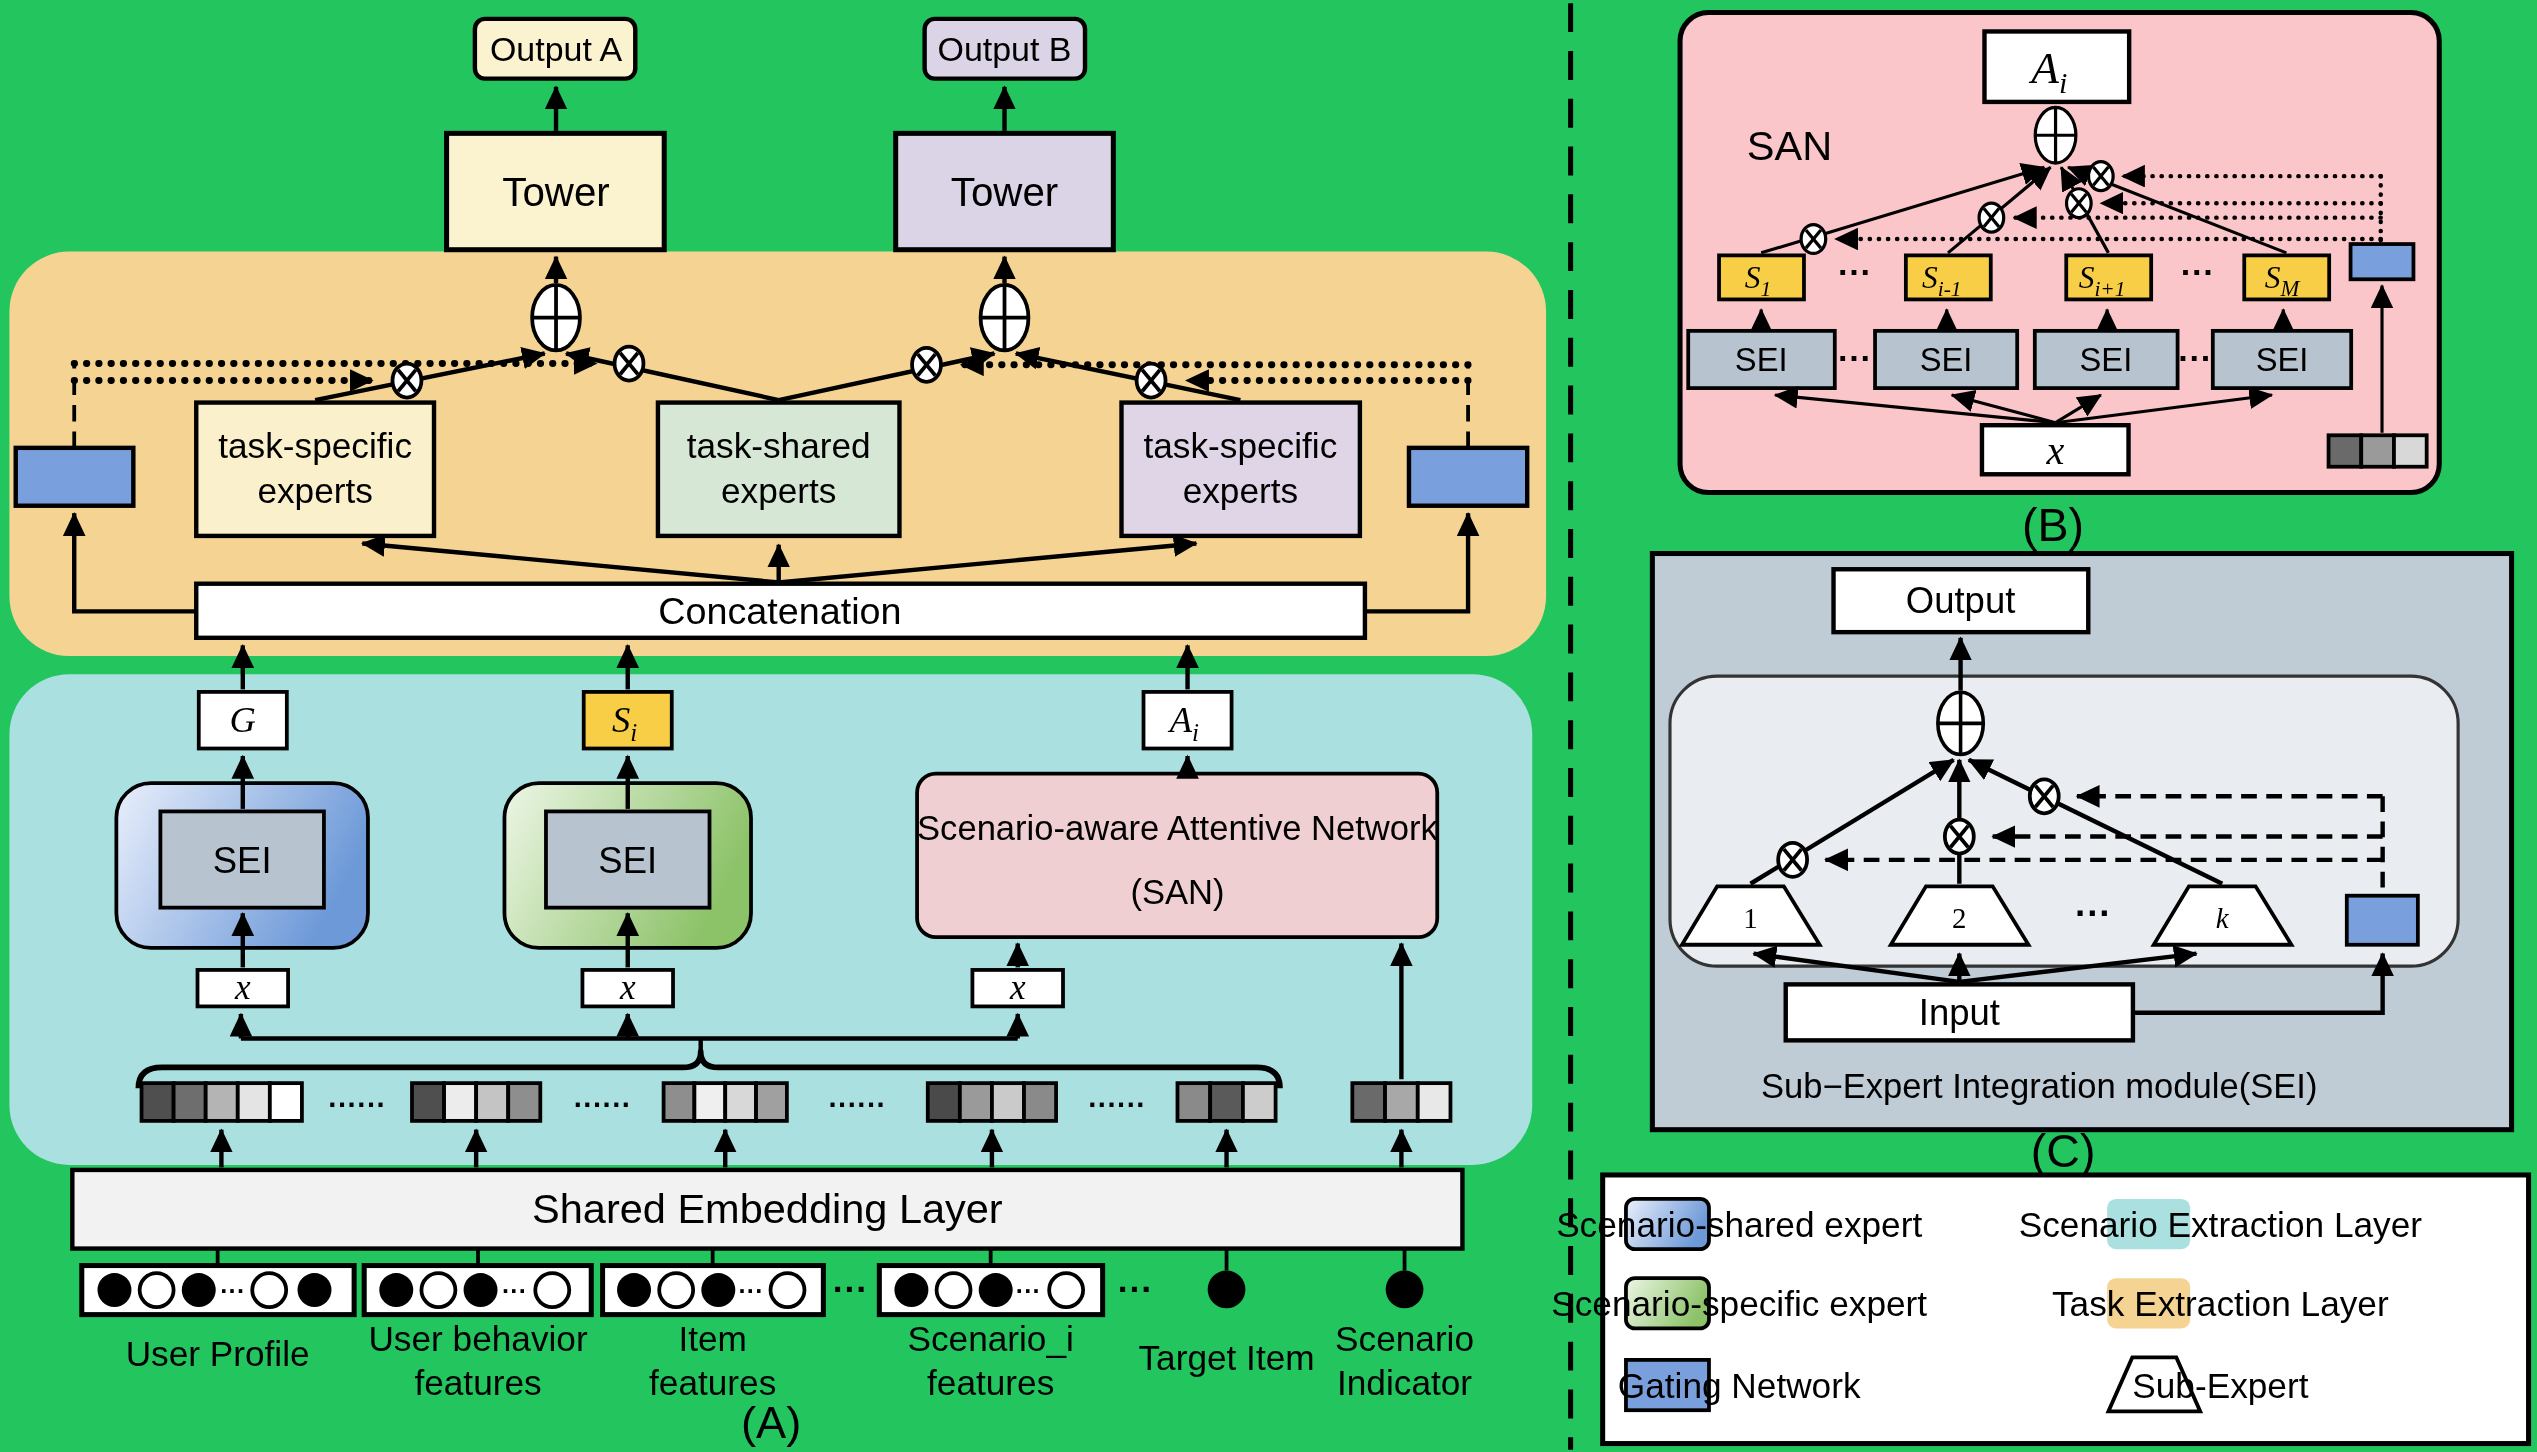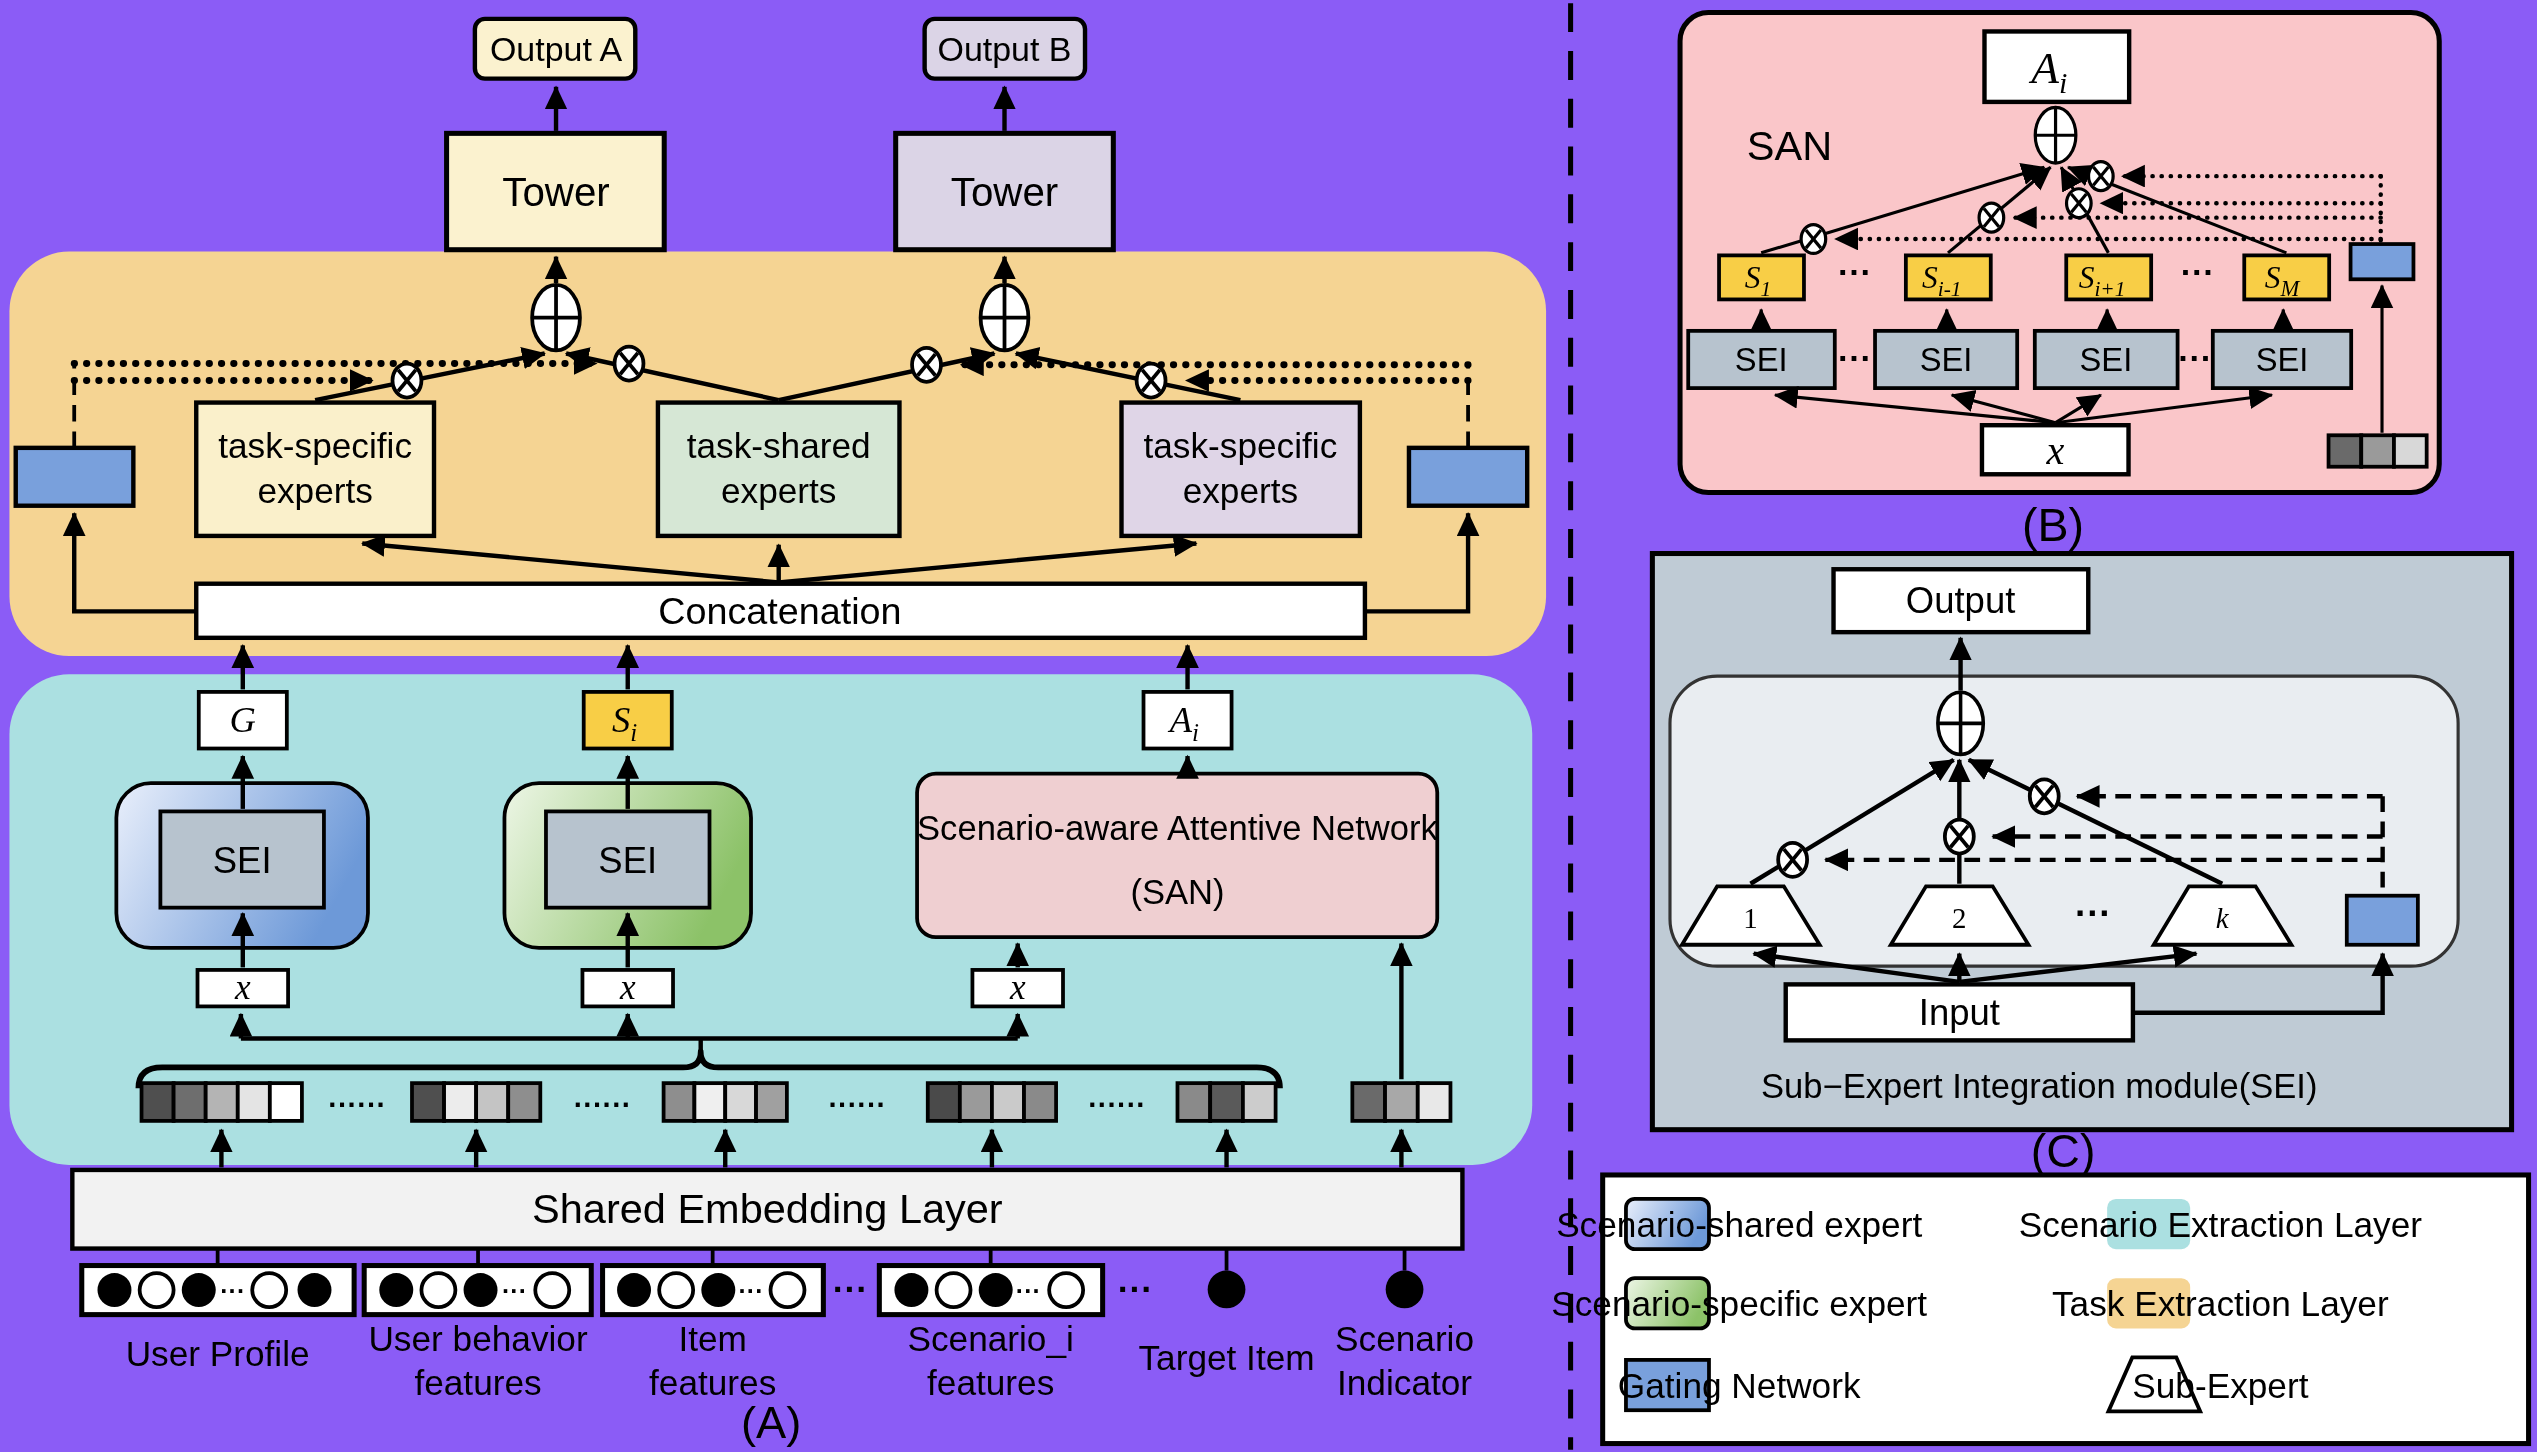--- a/index.html
+++ b/index.html
@@ -1,16 +1,16 @@
 <!DOCTYPE html>
 <html style="font-size:10px"><head>
 <meta charset="utf-8">
 <style>
   html,body{margin:0;padding:0;background:#ffffff;}
-  .stage{width:2538px;height:1453px;position:relative;background:#8b5cf6;}
+  .stage{width:2538px;height:1453px;position:relative;background:#22c55e;}
   svg{display:block;}
   text{text-anchor:middle;fill:#000;}
   .t{font-family:"Liberation Sans","DejaVu Sans",sans-serif;}
   .m{font-family:"Liberation Serif","DejaVu Serif",serif;font-style:italic;}
   .up{font-family:"Liberation Serif","DejaVu Serif",serif;font-style:normal;}
   .bold{font-weight:bold;}
   .ln{stroke:#000;stroke-width:7;fill:none;}
   .ln6{stroke:#000;stroke-width:6;fill:none;}
   .ln5{stroke:#000;stroke-width:5;fill:none;}
   .ln9{stroke:#000;stroke-width:9;fill:none;stroke-linejoin:round;}

